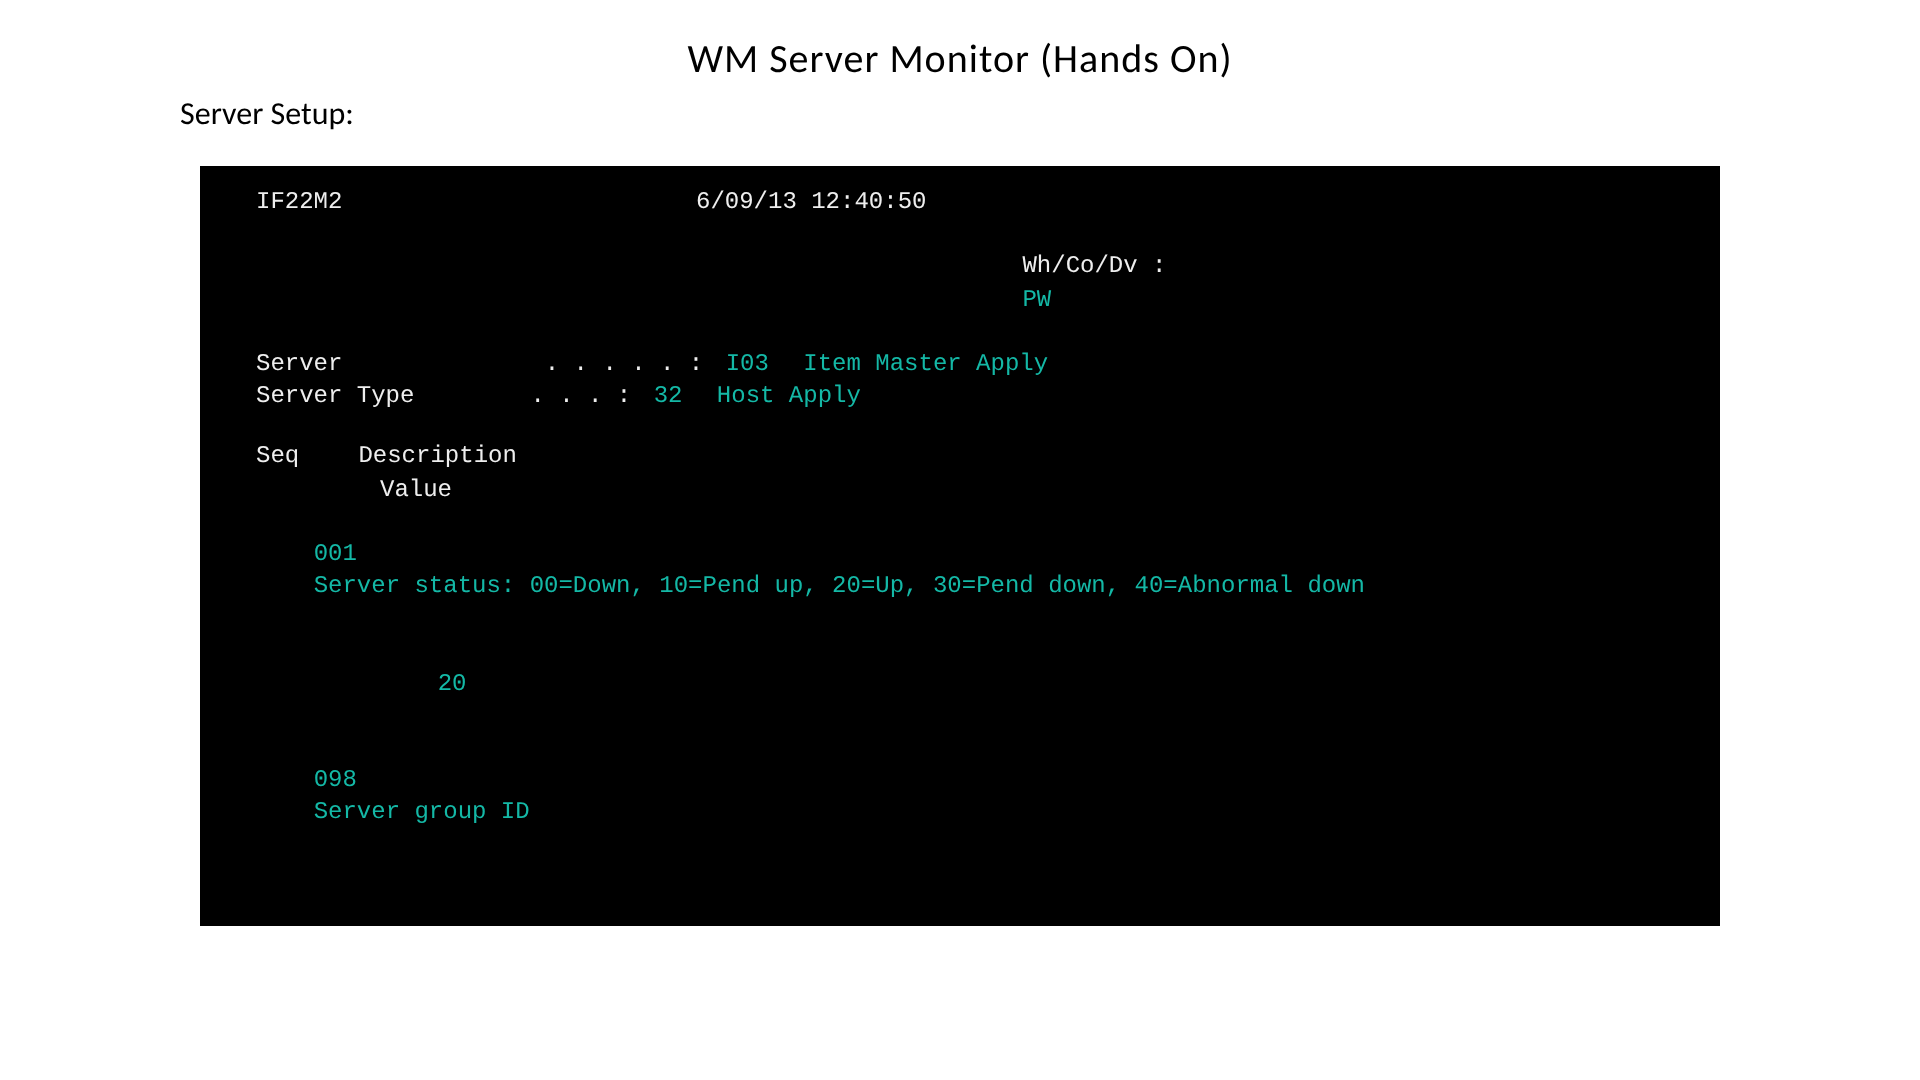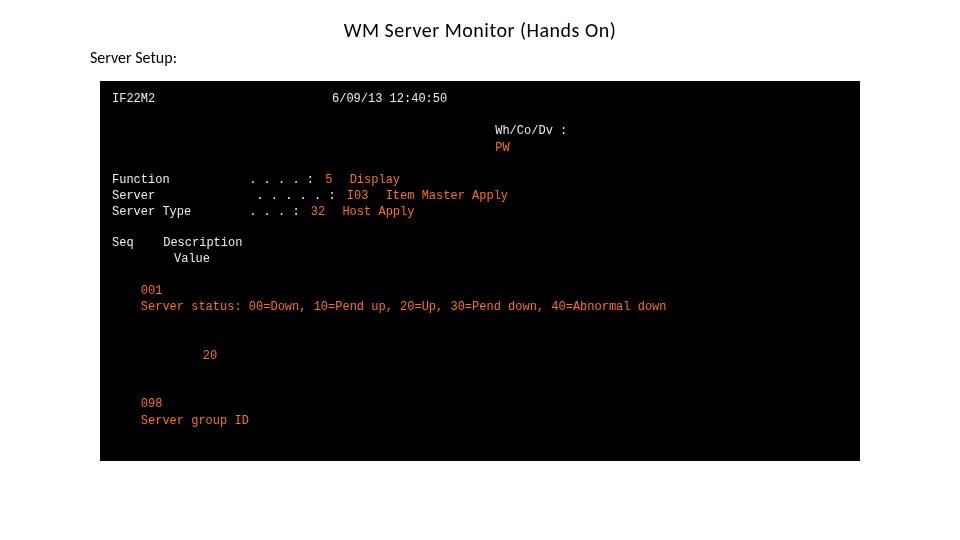--- a/index.html
+++ b/index.html
@@ -14,41 +14,41 @@
   .slide-title {
     font-size: 20px;
     font-weight: 400;
     text-align: center;
     margin: 18px 0 6px 0;
     letter-spacing: 0.5px;
   }
   .subtitle {
     font-size: 16px;
     margin-left: 90px;
-    margin-bottom: 14px;
+    margin-bottom: 0;
   }
   .terminal {
-    margin: 0 auto;
+    margin: 16px auto;
     width: 760px;
     height: 380px;
     background: #000;
     font-family: "Courier New", Courier, monospace;
     font-size: 12px;
     line-height: 1.35;
-    padding: 10px 12px 10px 12px;
+    padding: 10px 12px 10px 28px;
     box-sizing: border-box;
     position: relative;
     overflow: hidden;
   }
   .term-row {
     display: flex;
     white-space: pre;
   }
   .white { color: #eee; }
-  .green { color: #f97316; }
+  .green { color: #14b8a6; }
   .col-left   { flex: 0 0 220px; }
   .col-center { flex: 0 0 260px; text-align: left; }
   .col-right  { flex: 1 1 auto; text-align: left; }
   .field-label { display:inline-block; width:130px; }
   .field-dots  { display:inline-block; white-space:pre; }
   .field-val   { display:inline-block; padding-left:4px; }
   .field-desc  { display:inline-block; padding-left:10px; }
   .seq-row     { white-space: pre; }
   .seq-num     { display:inline-block; width:44px; }
   .seq-desc    { display:inline-block; }
@@ -73,25 +73,20 @@
   <div class="term-row">
     <span class="col-left"></span>
     <span class="white col-center" style="padding-left:120px">
       <span>Wh/Co/Dv :</span>
       <span class="green">PW</span>
     </span>
     <span class="col-right"></span>
   </div>
 
   <div class="white">
-    <span class="field-label">Function</span><span class="field-dots"> . . . . :</span>
-    <span class="green field-val">5</span>
-    <span class="green field-desc">Display</span>
-  </div>
-  <div class="white">
     <span class="field-label">Server</span><span class="field-dots">  . . . . . :</span>
     <span class="green field-val">I03</span>
     <span class="green field-desc">Item Master Apply</span>
   </div>
   <div class="white">
     <span class="field-label">Server Type</span><span class="field-dots"> . . . :</span>
     <span class="green field-val">32</span>
     <span class="green field-desc">Host Apply</span>
   </div>
 

